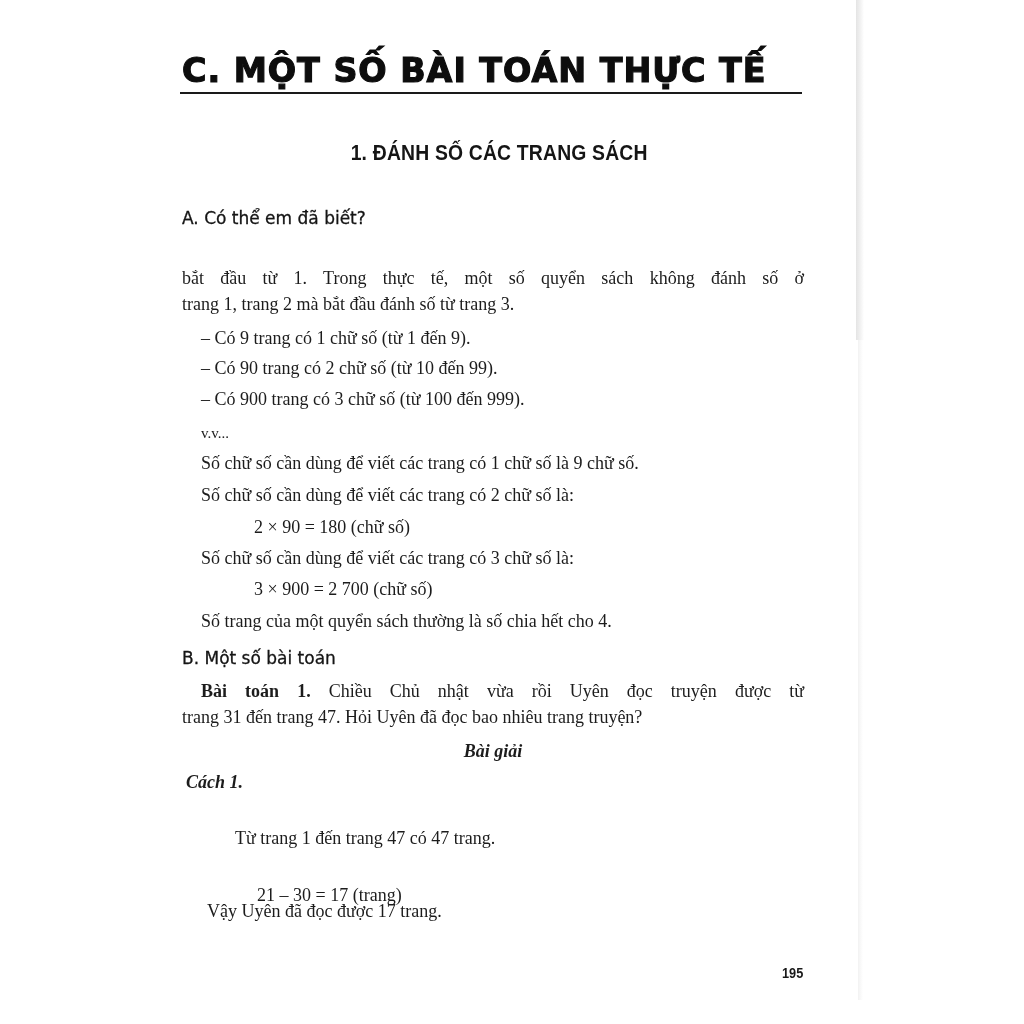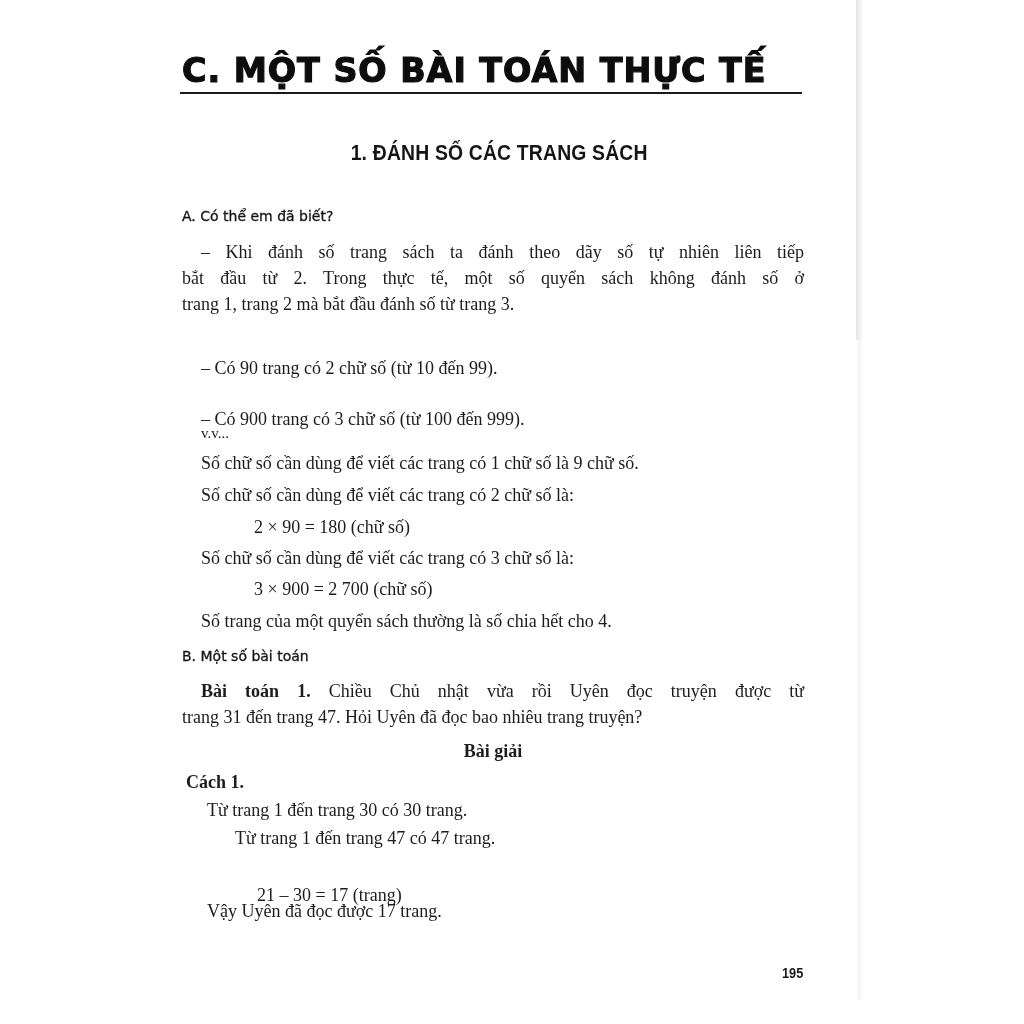--- a/index.html
+++ b/index.html
@@ -76,38 +76,38 @@
       transform: scaleX(0.88);
       transform-origin: 493px 0;
       color: #151515;
     }
     .subhead {
       position: absolute;
       left: 182px;
       margin: 0;
       font-family: "DejaVu Sans", "Liberation Sans", sans-serif;
       font-weight: normal;
-      font-size: 14px;
+      font-size: 17px;
       color: #151515;
       -webkit-text-stroke: 0.3px #151515;
     }
     .line {
       position: absolute;
       font-size: 18px;
       line-height: 22px;
       white-space: nowrap;
       color: #1c1c1c;
     }
     .justify {
       text-align: justify;
       text-align-last: justify;
       white-space: normal;
     }
     .bold { font-weight: bold; }
-    .italic-bold { font-weight: bold; }
+    .italic-bold { font-style: italic; font-weight: bold; }
     .page-number {
       position: absolute;
       left: 782px;
       top: 964px;
       font-family: "Liberation Sans", "DejaVu Sans", sans-serif;
       font-weight: bold;
       font-size: 15px;
       transform: scaleX(0.85);
       transform-origin: left;
       color: #1a1a1a;
@@ -121,42 +121,41 @@
 
 <div class="page">
 
   <h1 class="chapter-title">C. MỘT SỐ BÀI TOÁN THỰC TẾ</h1>
   <div class="chapter-rule"></div>
 
   <h2 class="section-title">1. ĐÁNH SỐ CÁC TRANG SÁCH</h2>
 
   <h3 class="subhead" style="top:208px;">A. Có thể em đã biết?</h3>
 
-  <div class="line justify" style="left:201px; top:241px; width:603px;">– Khi đánh số trang sách ta đánh theo dãy số tự nhiên liên tiếp</div>
-  <div class="line justify" style="left:182px; top:267px; width:622px;">bắt đầu từ 2. Trong thực tế, một số quyển sách không đánh số ở</div>
+  <div class="line justify" style="left:182px; top:267px; width:622px;">bắt đầu từ 1. Trong thực tế, một số quyển sách không đánh số ở</div>
   <div class="line" style="left:182px; top:293px;">trang 1, trang 2 mà bắt đầu đánh số từ trang 3.</div>
 
+  <div class="line" style="left:201px; top:327px;">– Có 9 trang có 1 chữ số (từ 1 đến 9).</div>
   <div class="line" style="left:201px; top:357px;">– Có 90 trang có 2 chữ số (từ 10 đến 99).</div>
-  <div class="line" style="left:201px; top:388px;margin-top:20px;">– Có 900 trang có 3 chữ số (từ 100 đến 999).</div>
+  <div class="line" style="left:201px; top:388px;">– Có 900 trang có 3 chữ số (từ 100 đến 999).</div>
   <div class="line" style="left:201px; top:422px; font-size:15px;">v.v...</div>
 
   <div class="line" style="left:201px; top:452px;">Số chữ số cần dùng để viết các trang có 1 chữ số là 9 chữ số.</div>
   <div class="line" style="left:201px; top:484px;">Số chữ số cần dùng để viết các trang có 2 chữ số là:</div>
   <div class="line" style="left:254px; top:516px;font-family:Liberation Serif, serif;">2 × 90 = 180 (chữ số)</div>
   <div class="line" style="left:201px; top:547px;">Số chữ số cần dùng để viết các trang có 3 chữ số là:</div>
   <div class="line" style="left:254px; top:578px;">3 × 900 = 2 700 (chữ số)</div>
   <div class="line" style="left:201px; top:610px;">Số trang của một quyển sách thường là số chia hết cho 4.</div>
 
   <h3 class="subhead" style="top:648px;">B. Một số bài toán</h3>
 
   <div class="line justify" style="left:201px; top:680px; width:603px;"><span class="bold">Bài toán 1.</span><span> Chiều Chủ nhật vừa rồi Uyên đọc truyện được từ</span></div>
   <div class="line" style="left:182px; top:706px;">trang 31 đến trang 47. Hỏi Uyên đã đọc bao nhiêu trang truyện?</div>
 
   <div class="line italic-bold" style="left:0; width:986px; text-align:center; top:740px;">Bài giải</div>
 
   <div class="line italic-bold" style="left:186px; top:771px;">Cách 1.</div>
-  <div class="line" style="left:207px; top:799px;">Từ trang 1 đến trang 30 có 30 trang.</div>
   <div class="line" style="left:207px; top:827px;margin-left:28px;">Từ trang 1 đến trang 47 có 47 trang.</div>
   <div class="line" style="left:257px; top:884px;">21 – 30 = 17 (trang)</div>
   <div class="line" style="left:207px; top:900px;">Vậy Uyên đã đọc được 17 trang.</div>
 
   <div class="page-number">195</div>
 </div>
 
 </body></html>

